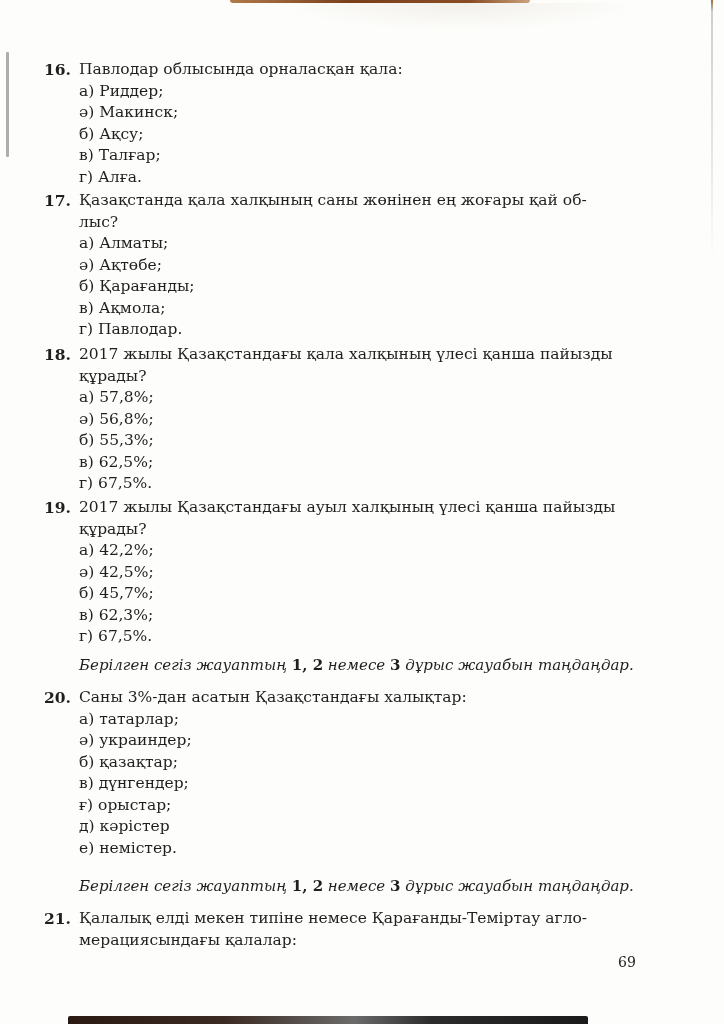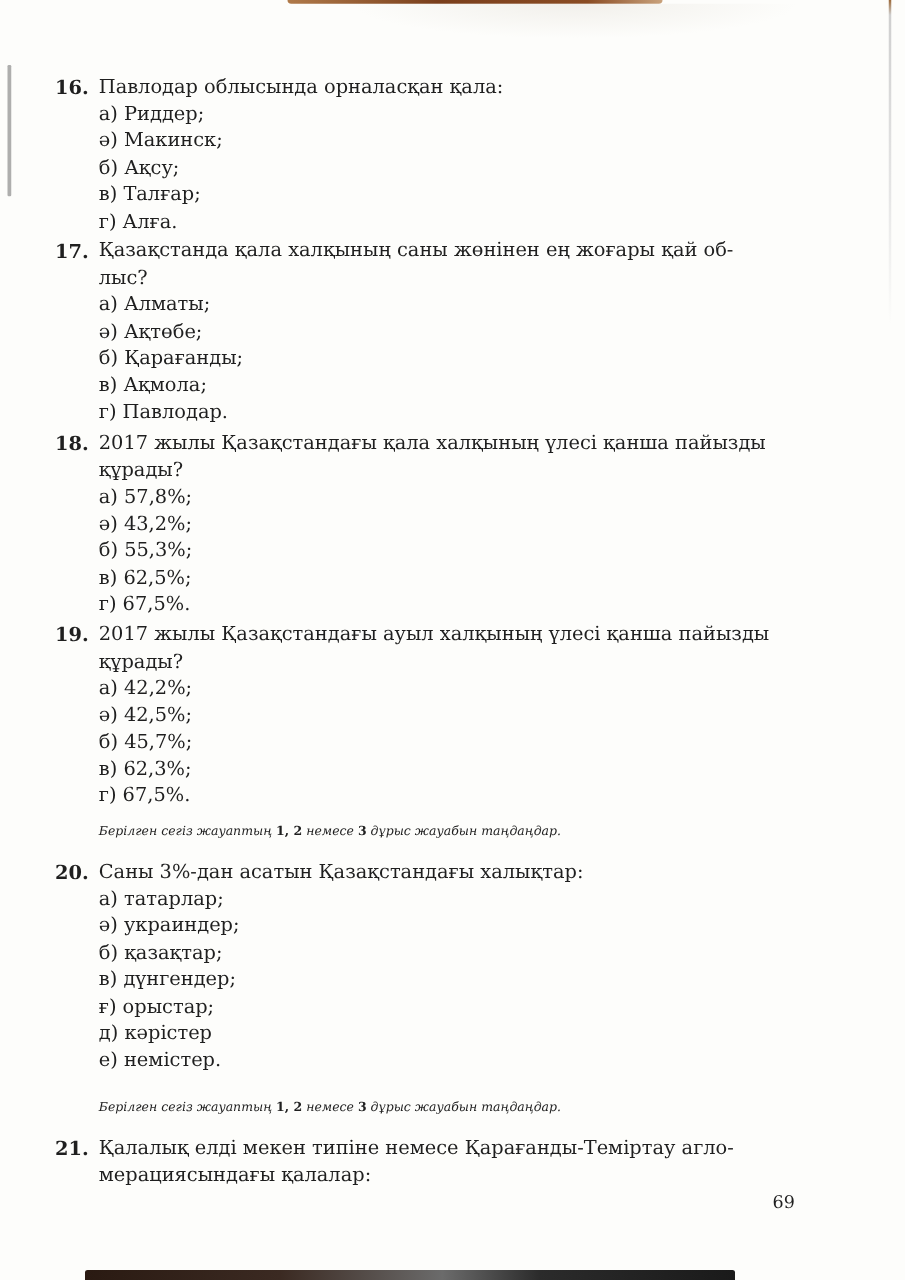--- a/index.html
+++ b/index.html
@@ -41,21 +41,21 @@
     position: relative; height: 21.5px; line-height: 21.5px;
     font-size: 15.5px; white-space: nowrap;
   }
   .q-num {
     position: absolute; left: 44px; width: 34px; font-weight: bold; text-align: left;
   }
   .q-text { position: absolute; left: 79px; }
   .opt { position: absolute; left: 79px; }
   .instruction {
     position: absolute; left: 79px; font-style: italic;
-    font-size: 10px; line-height: 21.5px; white-space: nowrap;
+    font-size: 15px; line-height: 21.5px; white-space: nowrap;
   }
   .instruction b { font-style: normal; font-weight: bold; }
   .page-number {
     position: absolute; left: 618px; top: 954px; font-size: 14px;
   }
 </style>
 </head>
 <body>
 
 <div class="top-shadow"></div>
@@ -118,21 +118,21 @@
         <span class="q-num">18.</span>
         <span class="q-text">2017 жылы Қазақстандағы қала халқының үлесі қанша пайызды</span>
       </div>
     <div class="q-line">
         <span class="q-text">құрады?</span>
       </div>
     <div class="q-line">
         <span class="opt">а) 57,8%;</span>
       </div>
     <div class="q-line">
-        <span class="opt">ә) 43,2%;</span>
+        <span class="opt">ә) 56,8%;</span>
       </div>
     <div class="q-line">
         <span class="opt">б) 55,3%;</span>
       </div>
     <div class="q-line">
         <span class="opt">в) 62,5%;</span>
       </div>
     <div class="q-line">
         <span class="opt">г) 67,5%.</span>
       </div>

